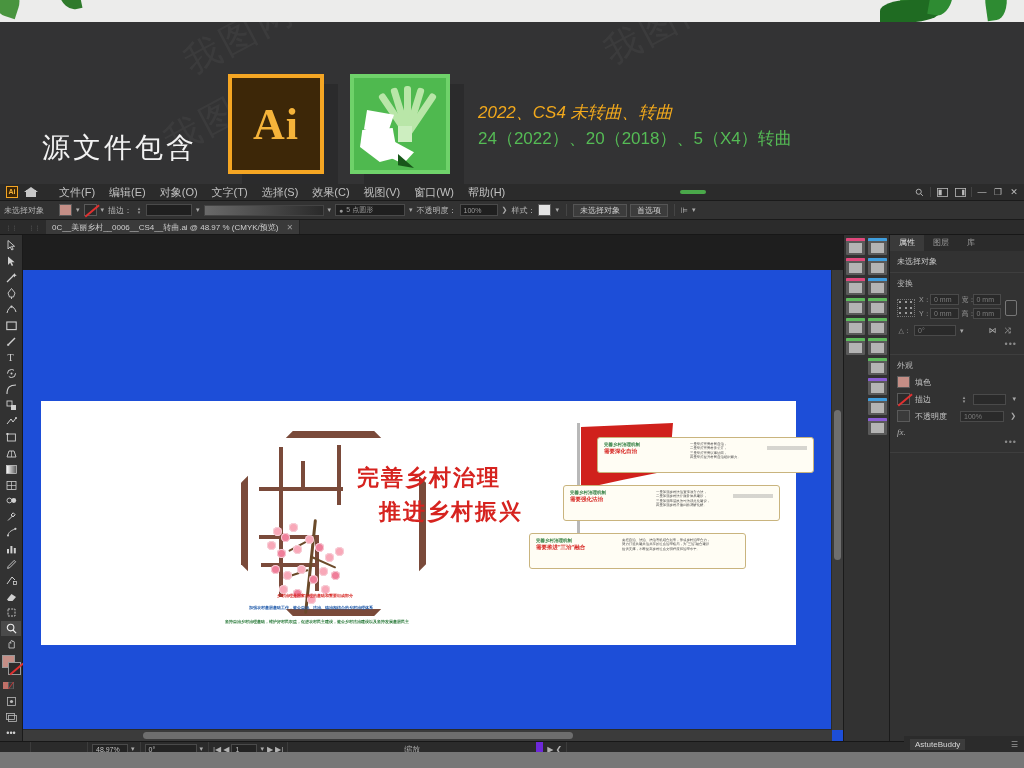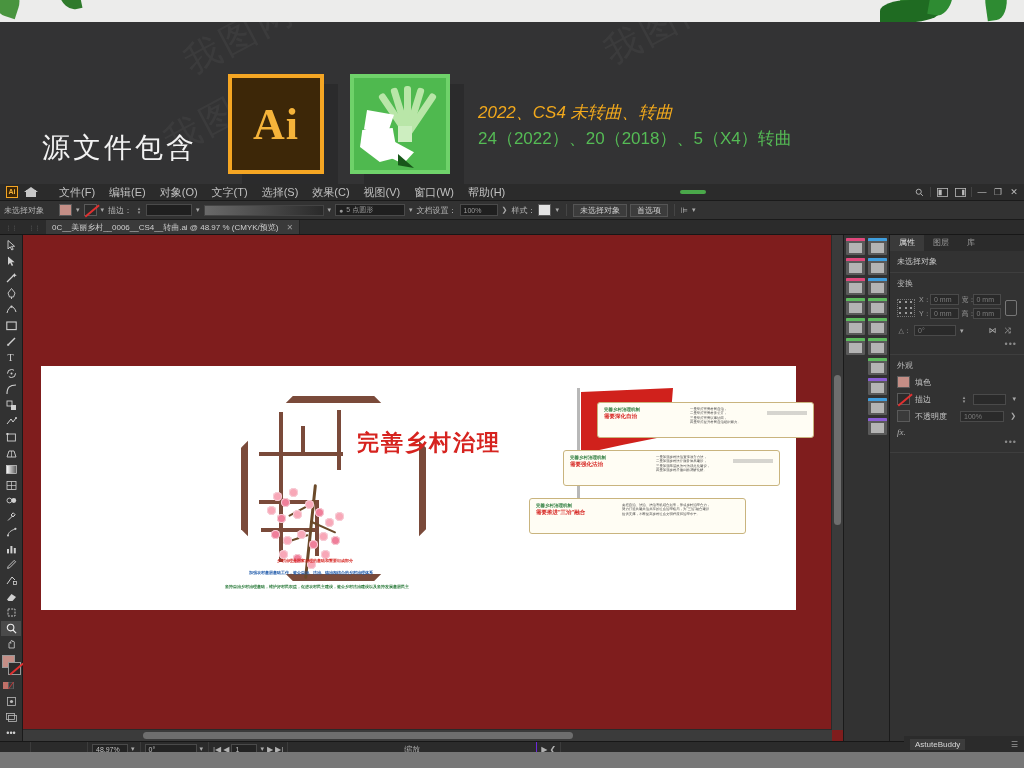--- a/index.html
+++ b/index.html
@@ -104,21 +104,21 @@
   .tools{width:22px;background:#323232;border-right:1px solid #1a1a1a;display:flex;flex-direction:column;align-items:center;padding-top:3px;}
   .tool{width:20px;height:16px;display:flex;align-items:center;justify-content:center;color:#d0d0d0;font-size:9px;position:relative;}
   .tool.sel{background:#4a4a4a;}
   .tool svg{display:block;}
   .tools-swatch{width:20px;height:22px;position:relative;margin-top:3px;}
   .tools-swatch .a{position:absolute;left:1px;top:0;width:13px;height:13px;background:#c48e86;border:1px solid #999;box-sizing:border-box;}
   .tools-swatch .b{position:absolute;left:7px;top:7px;width:13px;height:13px;background:#2b2b2b;border:1px solid #999;box-sizing:border-box;}
   .tools-swatch .b::after{content:"";position:absolute;left:-1px;top:5px;width:17px;height:1.5px;background:#e03030;transform:rotate(-40deg);}
 
   
-  .canvas-wrap{flex:1;position:relative;background:#7f1d1d;overflow:hidden;}
+  .canvas-wrap{flex:1;position:relative;background:#1d4ed8;overflow:hidden;margin-top:35px;}
   .artboard{position:absolute;left:18px;top:131px;width:755px;height:244px;background:#ffffff;}
 
   .scroll-v{position:absolute;right:0;top:0;width:11px;bottom:11px;background:#3b3b3b;border-left:1px solid #2a2a2a;}
   .scroll-v .thumb{position:absolute;left:2px;top:140px;width:7px;height:150px;background:#6e6e6e;border-radius:4px;}
   .scroll-h{position:absolute;left:0;right:11px;bottom:0;height:11px;background:#3b3b3b;border-top:1px solid #2a2a2a;}
   .scroll-h .thumb{position:absolute;top:2px;left:120px;width:430px;height:7px;background:#6e6e6e;border-radius:4px;}
 
   
   .rail{width:45px;background:#323232;border-left:1px solid #1a1a1a;display:flex;}
   .rail-col{width:22px;display:flex;flex-direction:column;align-items:center;padding-top:3px;}
@@ -299,21 +299,21 @@
         </div>
       <div class="field" style="width:46px"></div>
       <div class="caret">▾</div>
       <div class="seg"></div>
       <div class="caret">▾</div>
       <div class="field" style="width:70px">
         <span style="margin-right:3px">●</span>
         <span>5 点圆形</span>
       </div>
       <div class="caret">▾</div>
-      <div class="cb-label">文档设置：</div>
+      <div class="cb-label">不透明度：</div>
       <div class="field" style="width:38px">100%</div>
       <div class="caret">❯</div>
       <div class="cb-label">样式：</div>
       <div class="sw white"></div>
       <div class="caret">▾</div>
       <div class="cb-sep"></div>
       <div class="btn">未选择对象</div>
       <div class="btn">首选项</div>
       <div class="cb-sep"></div>
       <div class="cb-label">⊫</div>
@@ -552,20 +552,21 @@
               <div class="petal d" style="left:56px;top:66px"></div>
               <div class="petal" style="left:66px;top:58px"></div>
               <div class="petal" style="left:26px;top:76px"></div>
               <div class="petal d" style="left:40px;top:80px"></div>
               <div class="petal" style="left:54px;top:86px"></div>
               <div class="petal" style="left:68px;top:76px"></div>
               <div class="petal d" style="left:78px;top:62px"></div>
             </div>
 
             <div class="title-main">完善乡村治理</div>
+            <div class="title-sub">推进乡村振兴</div>
 
             <div class="pole"></div>
             <div class="flag">
               <div class="em">
                 <div class="hm"></div>
                   <div class="sk"></div>
               </div>
             </div>
 
             <div class="boxline" style="left:236px;top:192px;color:#d6231f;">乡村治理是国家治理的基础和重要组成部分</div>
@@ -787,21 +788,21 @@
         <span class="caret">▾</span>
       </div>
       <div class="st-cell">
         <span>|◀</span>
         <span>◀</span>
         <span class="st-in" style="width:26px">1</span>
         <span class="caret">▾</span>
         <span>▶</span>
         <span>▶|</span>
       </div>
-      <div class="st-cell" style="width:240px;justify-content:center;border-right:1px solid #6d28d9">缩放</div>
+      <div class="st-cell" style="width:240px;justify-content:center;border-right:7px solid #6d28d9">缩放</div>
       <div class="st-cell">
         <span>▶</span>
         <span>❮</span>
       </div>
     </div>
 
     <div class="astute">
       <span class="nm">AstuteBuddy</span>
       <span style="font-size:8px;color:#999">☰</span>
     </div>

